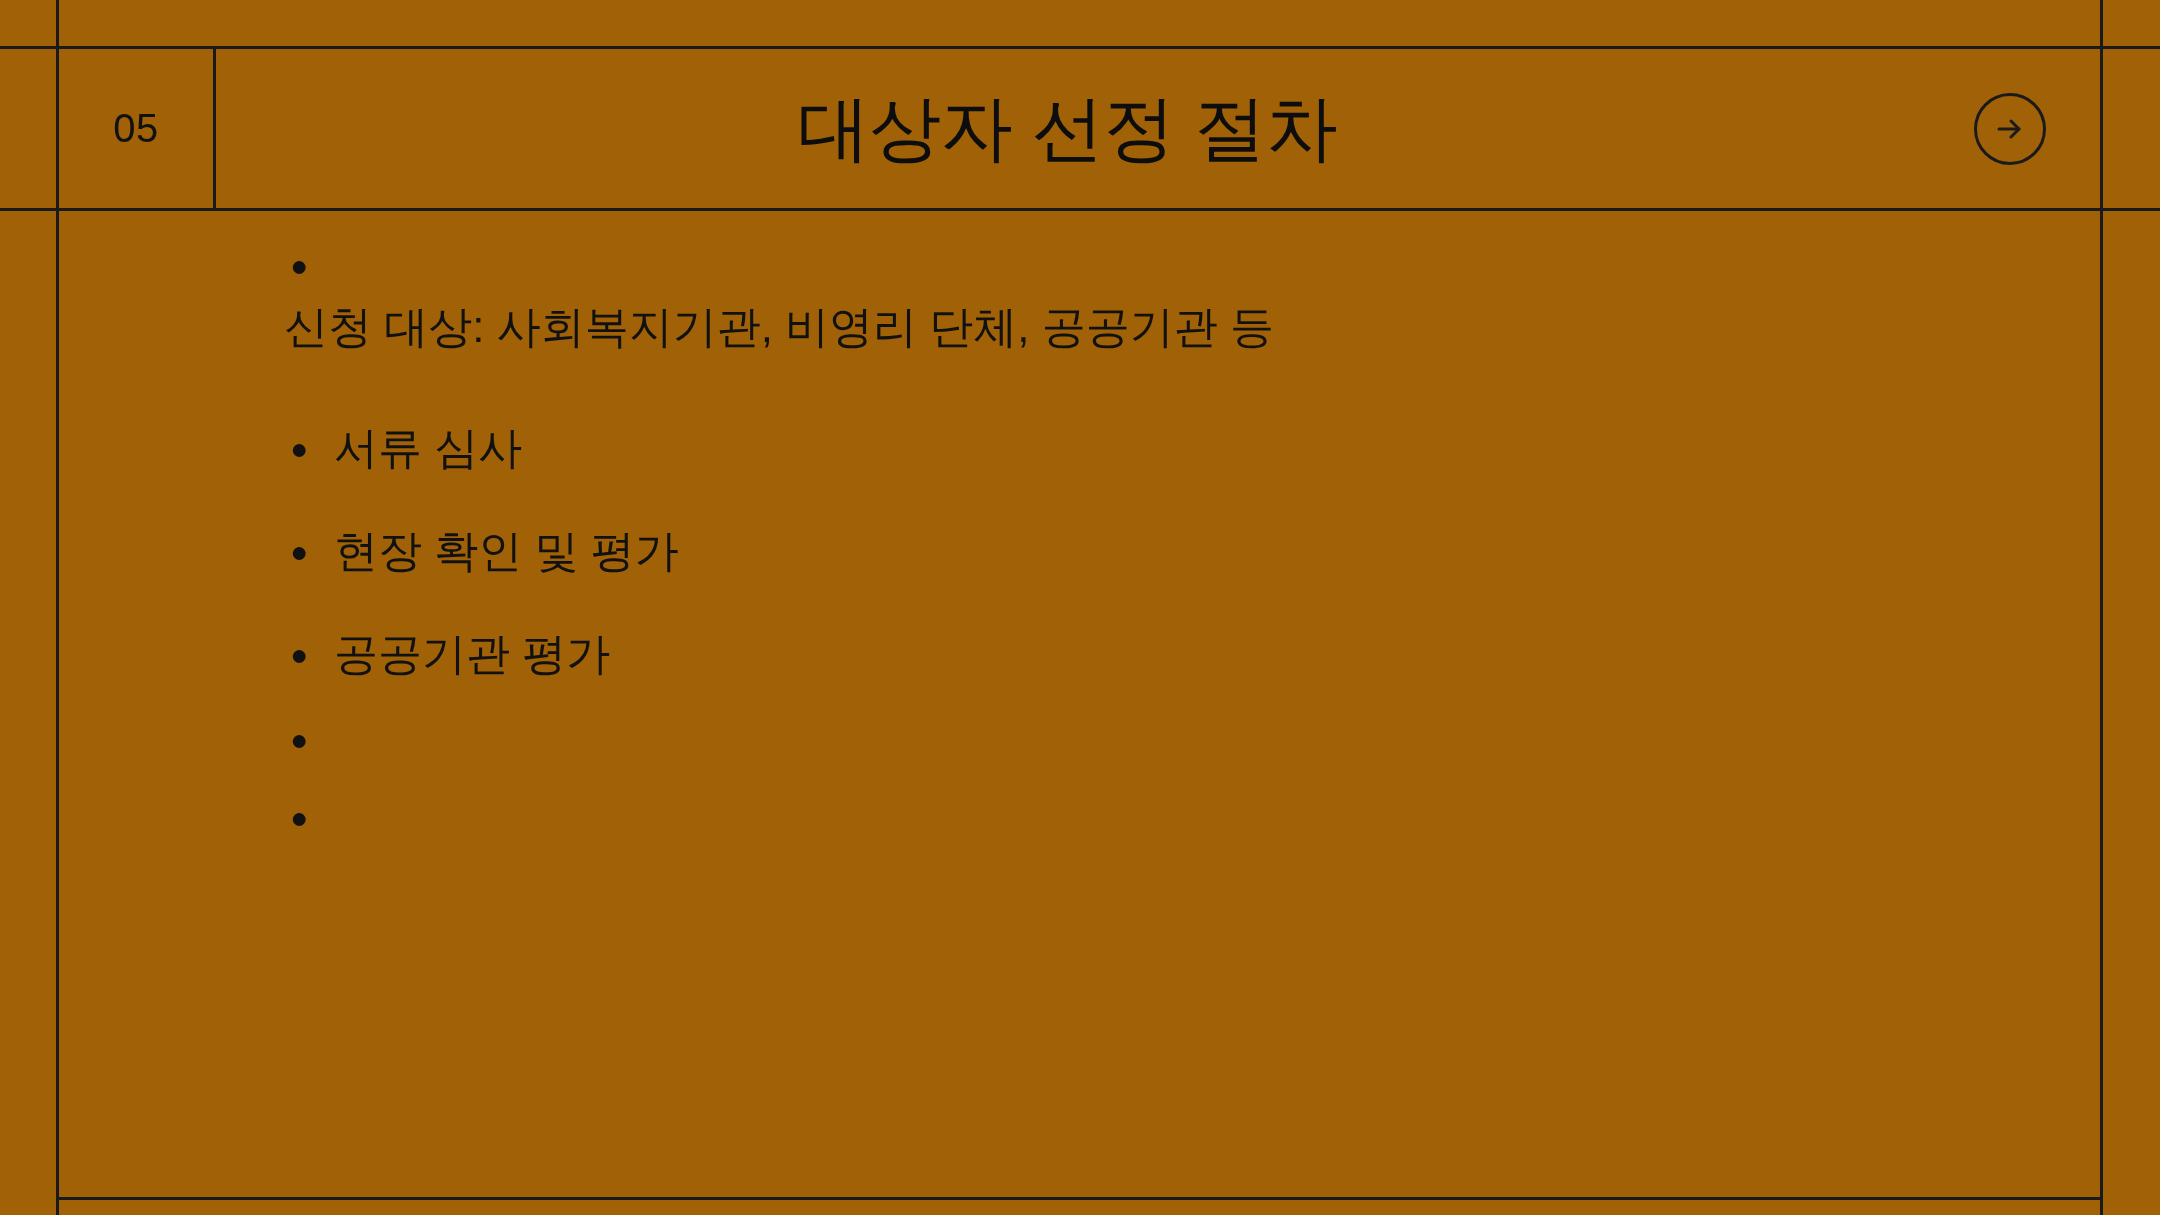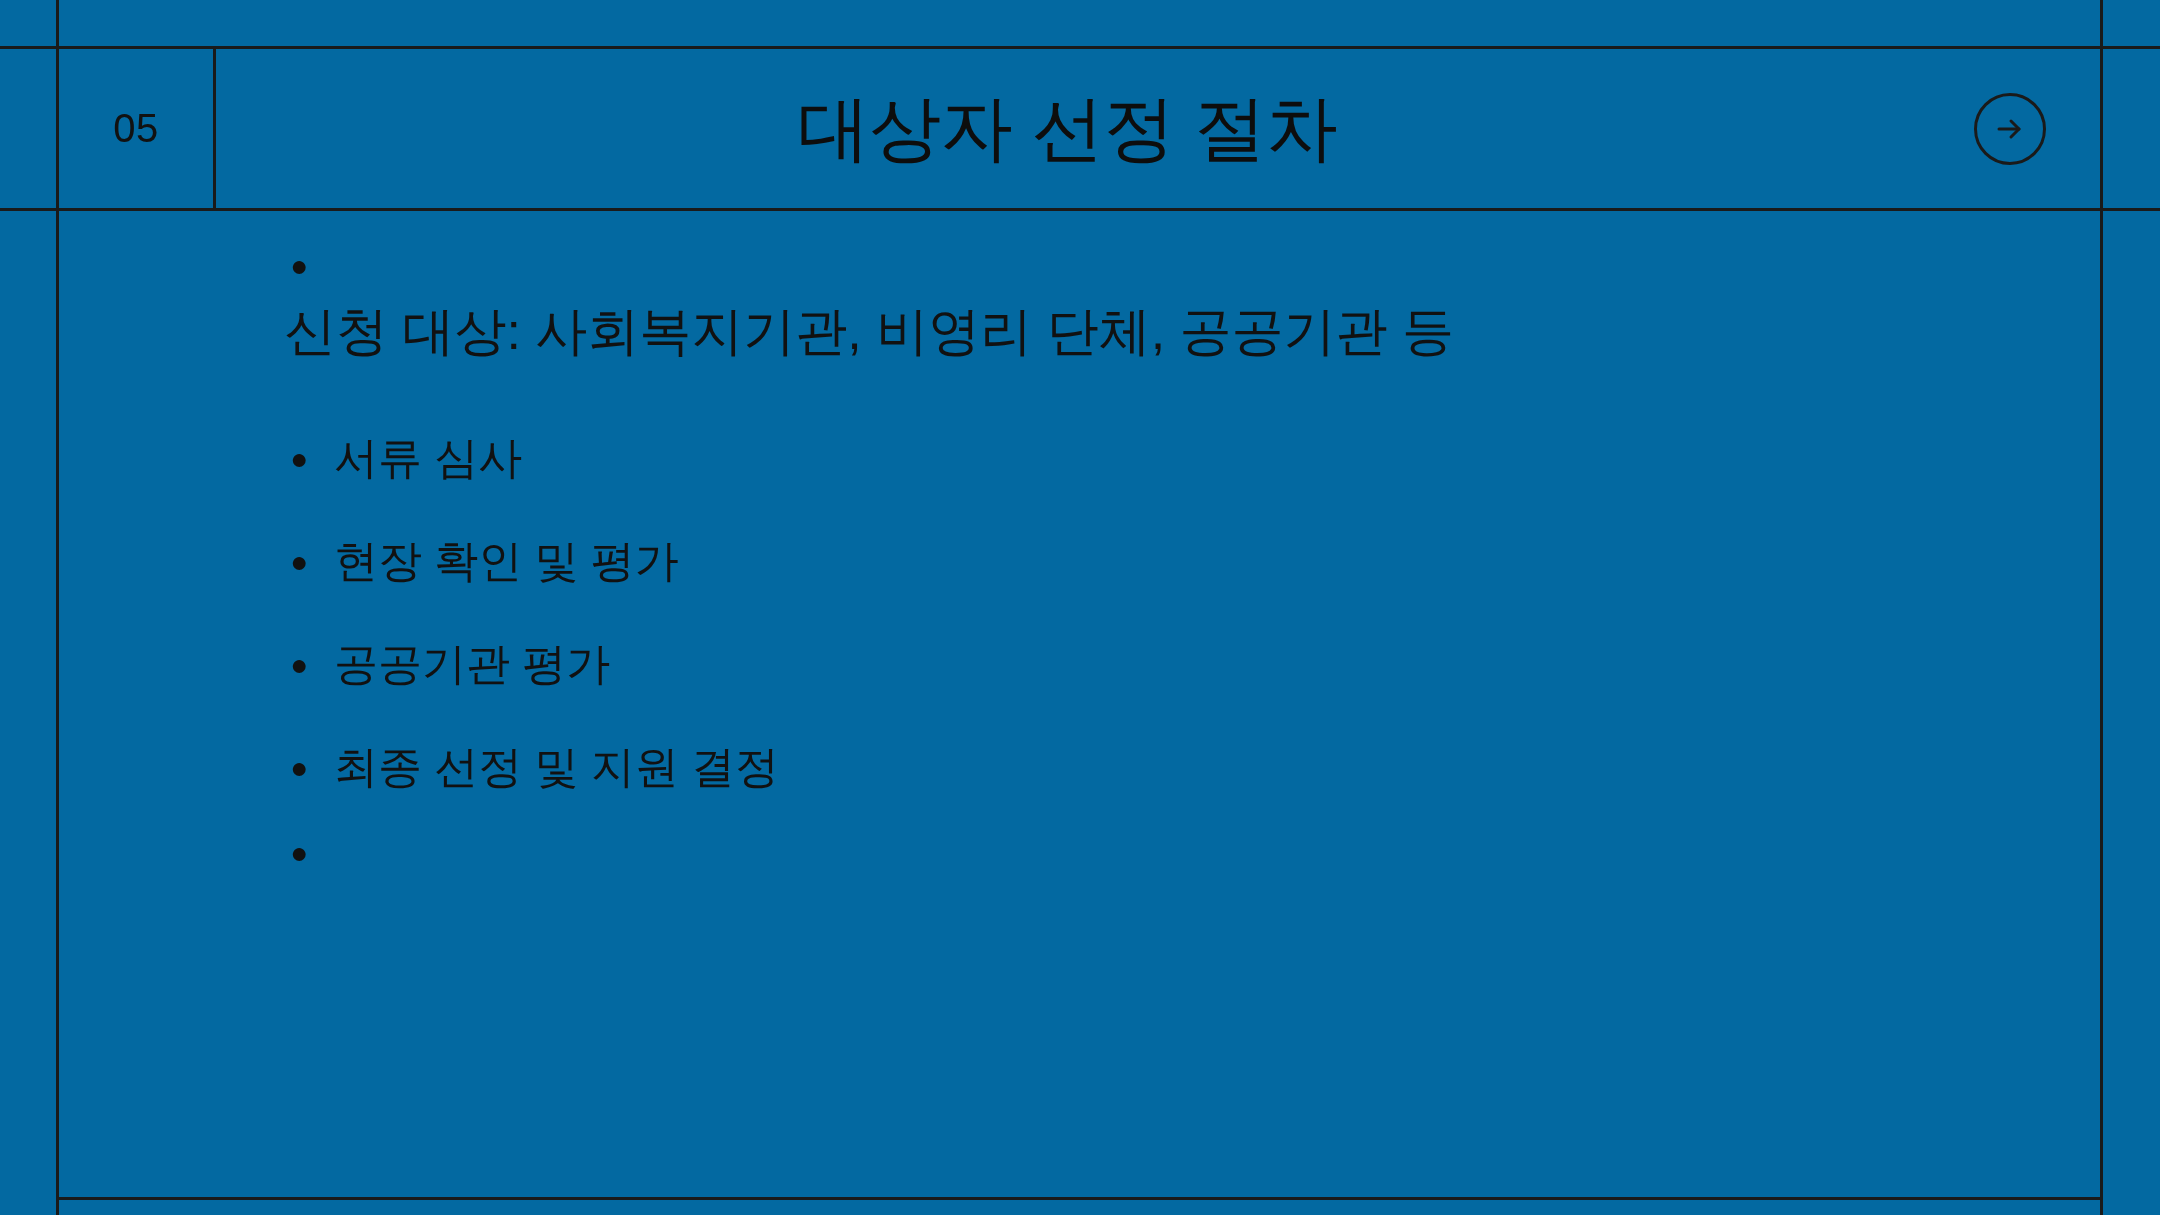--- a/index.html
+++ b/index.html
@@ -12,21 +12,21 @@
     height: 1215px;
     font-family: "Liberation Sans", "DejaVu Sans", sans-serif;
     color: #111111;
     overflow: hidden;
   }
 
   .slide {
     position: relative;
     width: 2160px;
     height: 1215px;
-    background: #0369a1;
+    background: #a16207;
     box-sizing: border-box;
   }
 
   
   .frame-left {
     position: absolute;
     left: 56px;
     top: 0;
     width: 3px;
     height: 1215px;
@@ -145,21 +145,21 @@
     flex: 0 0 44px;
     font-size: 30px;
     line-height: 1;
     color: #111111;
     transform: translateY(-4px);
   }
   .item-label {
     white-space: nowrap;
   }
   .item-sub {
-    font-size: 52px;
+    font-size: 44px;
     line-height: 1.25;
     color: #111111;
     margin-top: 14px;
     margin-left: -6px;
     white-space: nowrap;
   }
   .gap-lg { height: 66px; }
   .gap-md { height: 48px; }
 </style>
 </head>
@@ -225,21 +225,20 @@
         <span class="bullet">●</span>
         <span class="item-label">공공기관 평가</span>
       </div>
     </div>
 
     <div class="gap-md"></div>
 
     <div class="item">
       <div class="item-main">
         <span class="bullet">●</span>
-        <span class="item-label">최종 선정 및 지원 결정</span>
       </div>
     </div>
 
     <div class="gap-md"></div>
 
     <div class="item">
       <div class="item-main">
         <span class="bullet">●</span>
       </div>
     </div>

